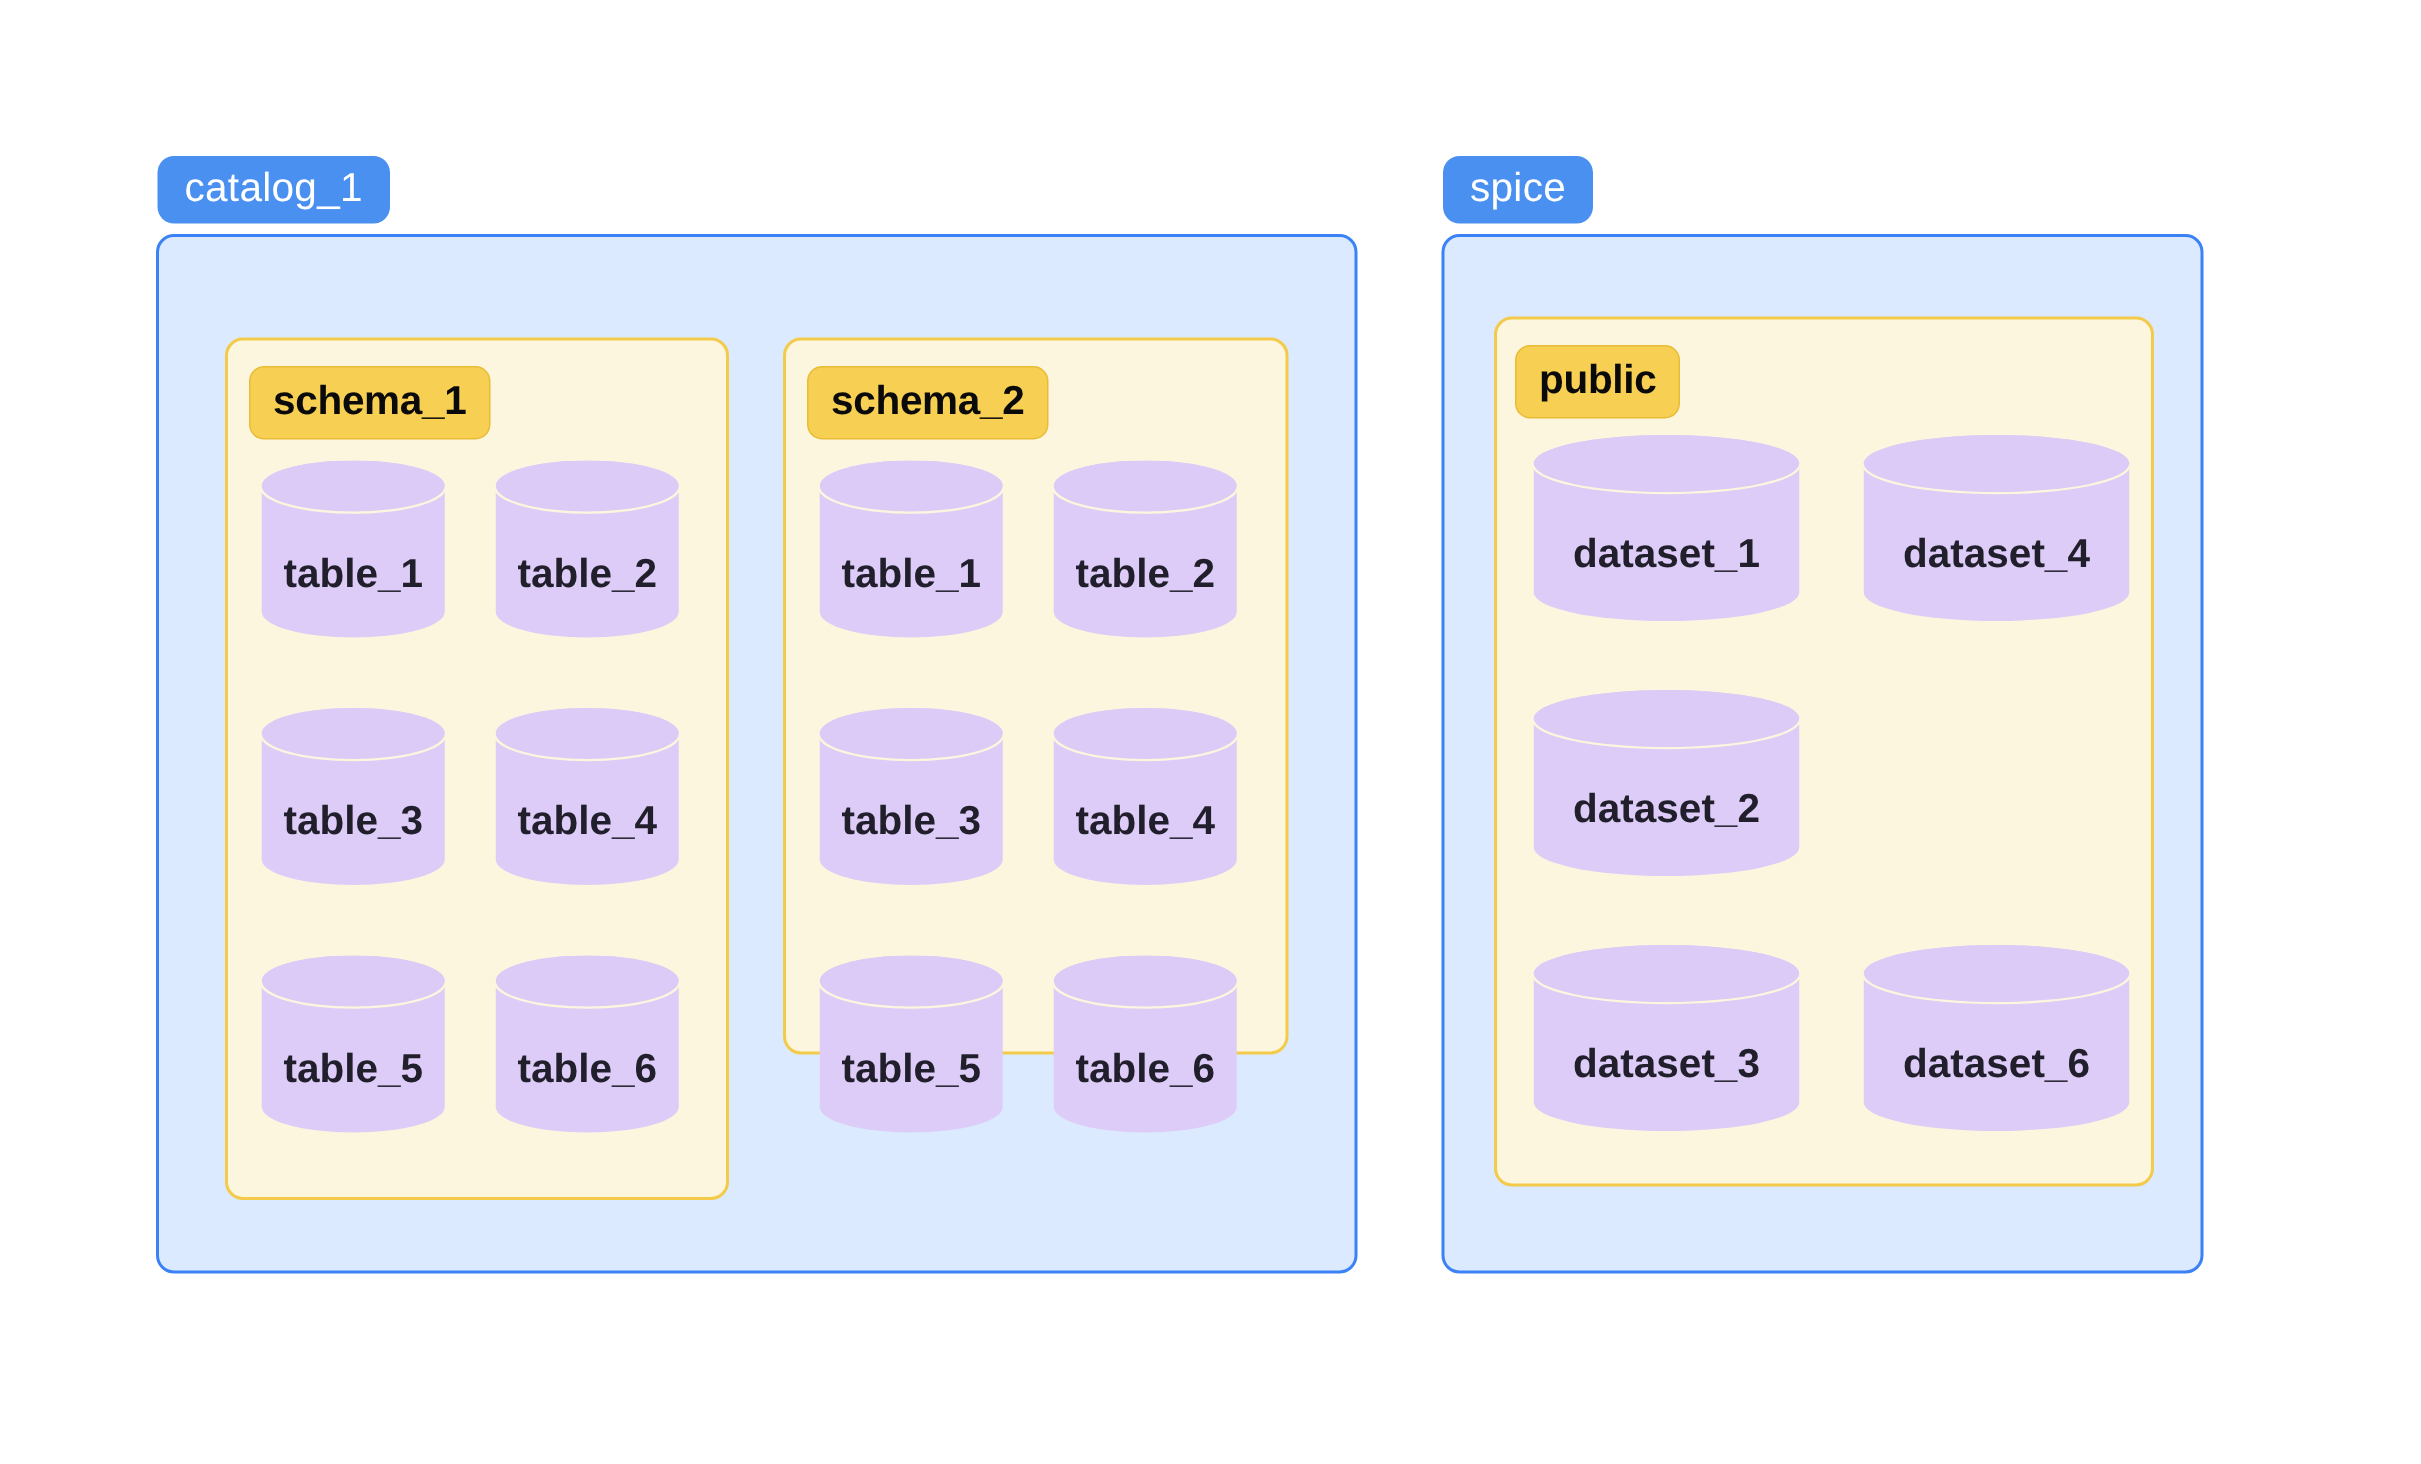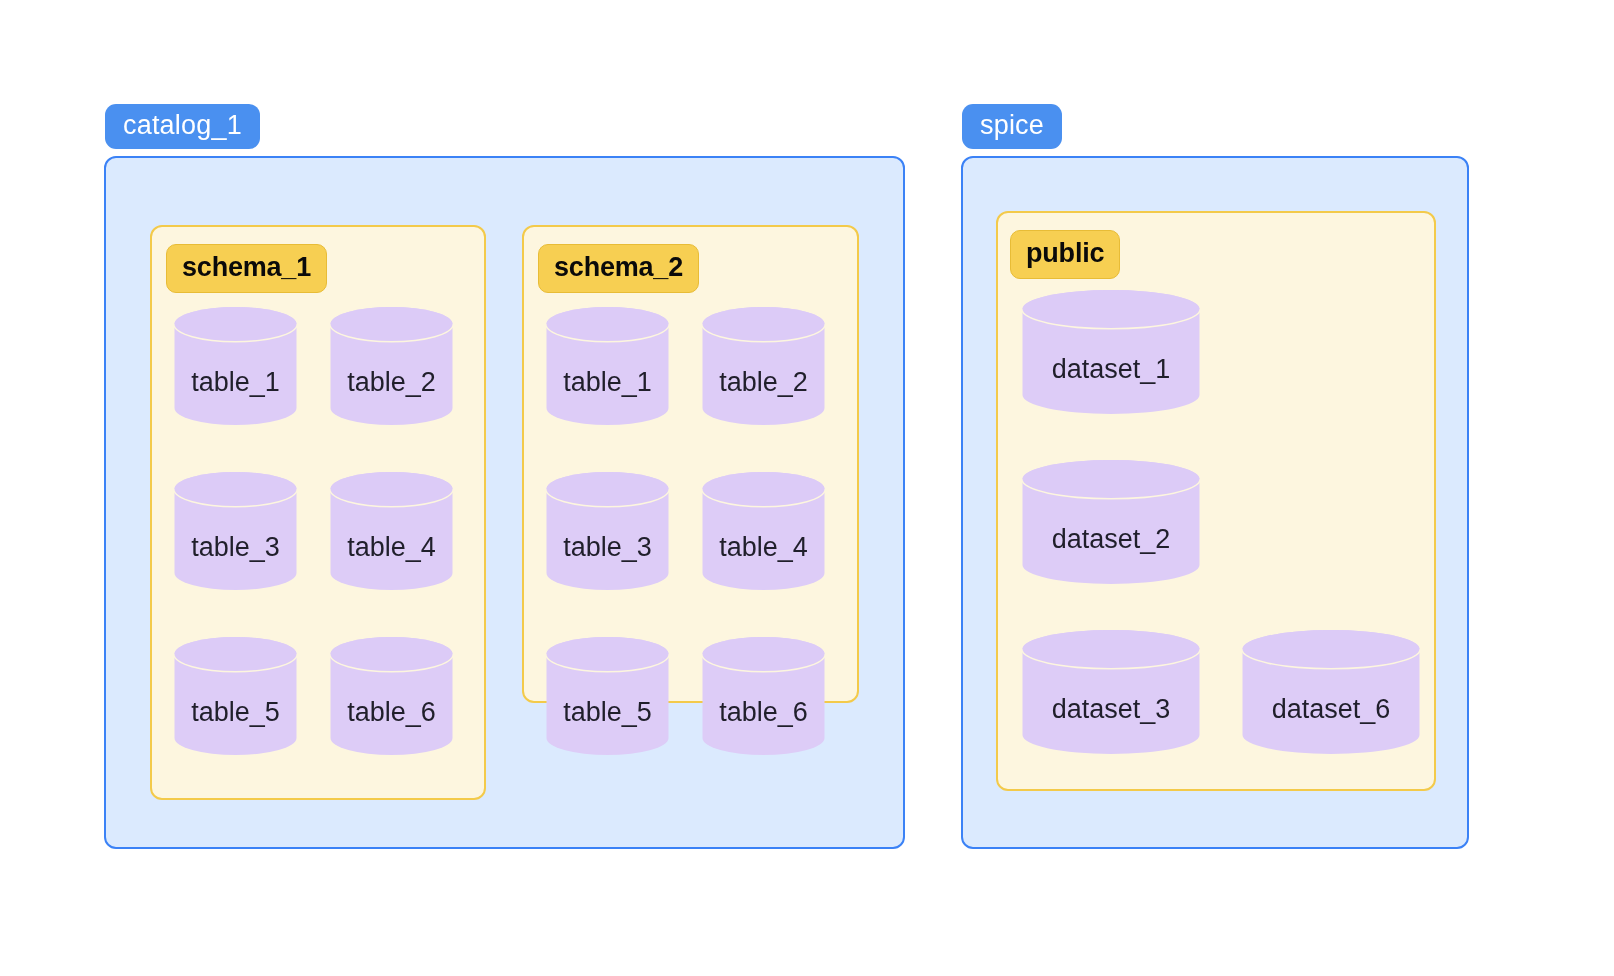--- a/index.html
+++ b/index.html
@@ -81,21 +81,21 @@
     position: absolute;
     inset: 0;
   }
   .cyl .cyl-label {
     position: absolute;
     left: 0;
     right: 0;
     text-align: center;
     color: #201f2b;
     font-size: 27px;
-    font-weight: 400;
+    font-weight: 700;
     line-height: 1;
     white-space: nowrap;
     pointer-events: none;
   }
 </style>
 </head>
 <body style="background: rgb(255, 255, 255);">
 
 <div id="canvas">
     <div class="catalog-group" style="left: 0px; top: 0px; width: 100%; height: 100%;">
@@ -210,20 +210,28 @@
       <div class="schema-panel" style="left: 996px; top: 211px; width: 440px; height: 580px;">
         <div class="schema-pill" style="left: 12px; top: 17px;">public</div>
         <div class="cyl" style="left: 24px; top: 77px; width: 178px; height: 125px;">
           <svg class="cyl-shape" viewBox="0 0 178 125" width="178" height="125">
             <path d="M 0.5 19 L 0.5 105 A 88.5 19 0 0 0 177.5 105 L 177.5 19 A 88.5 19 0 0 0 0.5 19 Z" fill="#ddccf7"></path>
             <path d="M 0.5 19 A 88.5 19 0 0 0 177.5 19" fill="none" stroke="#fdf6df" stroke-width="3"></path>
             <ellipse cx="89" cy="19" rx="88.5" ry="19" fill="#dccbf7"></ellipse>
           </svg>
           <div class="cyl-label" style="top: 66px;">dataset_1</div>
         </div>
+        <div class="cyl" style="left: 244px; top: 77px; width: 178px; height: 125px;">
+          <svg class="cyl-shape" viewBox="0 0 178 125" width="178" height="125">
+            <path d="M 0.5 19 L 0.5 105 A 88.5 19 0 0 0 177.5 105 L 177.5 19 A 88.5 19 0 0 0 0.5 19 Z" fill="#ddccf7"></path>
+            <path d="M 0.5 19 A 88.5 19 0 0 0 177.5 19" fill="none" stroke="#fdf6df" stroke-width="3"></path>
+            <ellipse cx="89" cy="19" rx="88.5" ry="19" fill="#dccbf7"></ellipse>
+          </svg>
+          <div class="cyl-label" style="top: 66px;">dataset_4</div>
+        </div>
         <div class="cyl" style="left: 24px; top: 247px; width: 178px; height: 125px;">
           <svg class="cyl-shape" viewBox="0 0 178 125" width="178" height="125">
             <path d="M 0.5 19 L 0.5 105 A 88.5 19 0 0 0 177.5 105 L 177.5 19 A 88.5 19 0 0 0 0.5 19 Z" fill="#ddccf7"></path>
             <path d="M 0.5 19 A 88.5 19 0 0 0 177.5 19" fill="none" stroke="#fdf6df" stroke-width="3"></path>
             <ellipse cx="89" cy="19" rx="88.5" ry="19" fill="#dccbf7"></ellipse>
           </svg>
           <div class="cyl-label" style="top: 66px;">dataset_2</div>
         </div>
         <div class="cyl" style="left: 24px; top: 417px; width: 178px; height: 125px;">
           <svg class="cyl-shape" viewBox="0 0 178 125" width="178" height="125">

